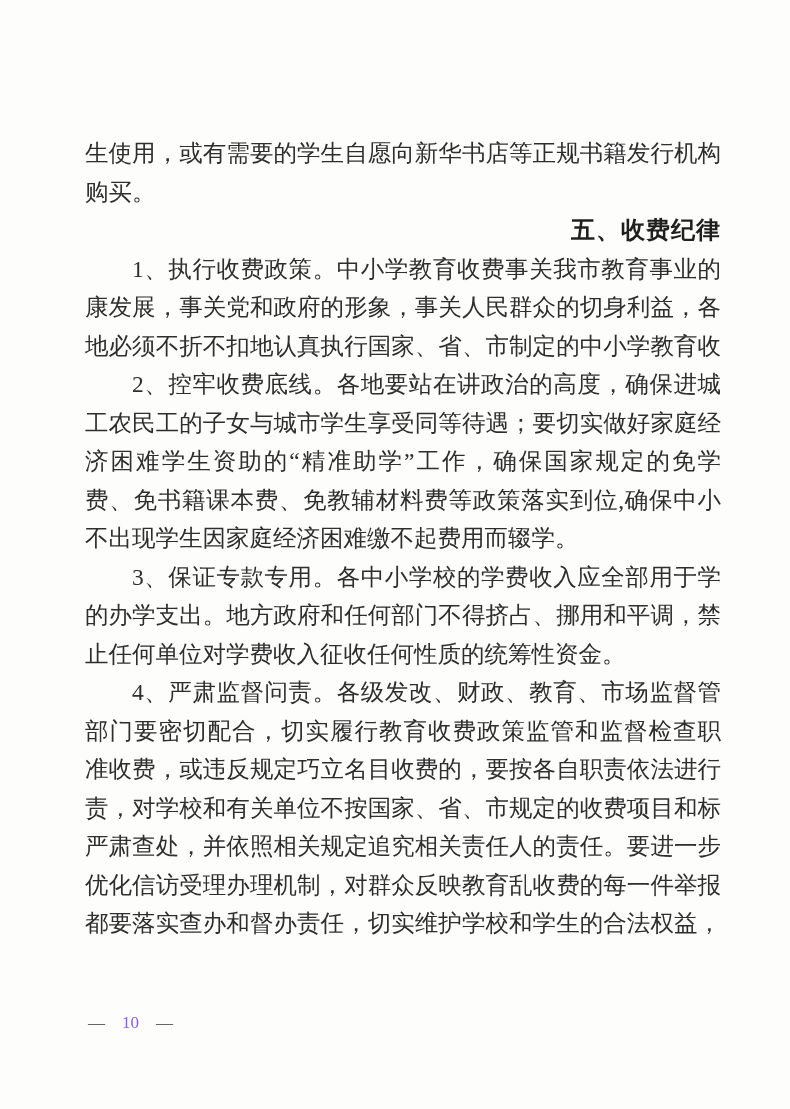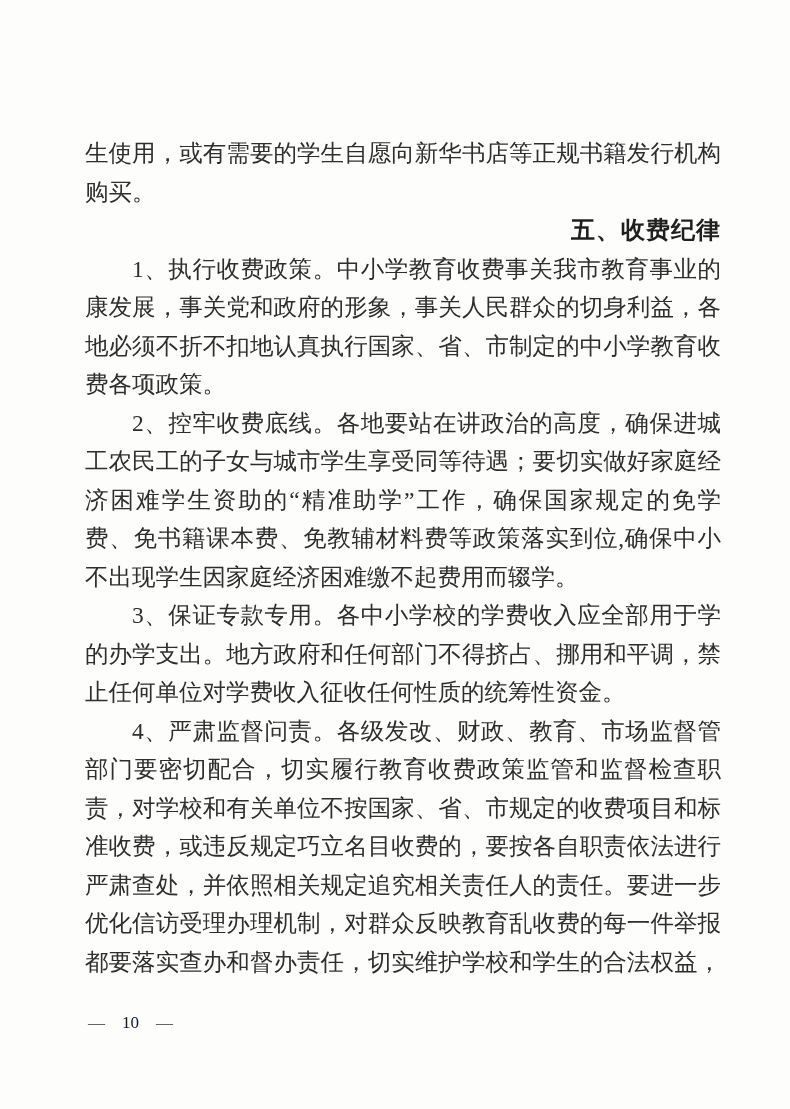--- a/index.html
+++ b/index.html
@@ -60,54 +60,53 @@
     font-size: 17px;
     color: #3a3a3a;
     font-family: "Liberation Serif", "DejaVu Serif", serif;
   }
   .page-footer .dash {
     color: #4a4a4a;
     letter-spacing: 0;
   }
   .page-footer .num {
     margin: 0 17px;
-    color: #0f172a;
+    color: #8b5cf6;
   }
 </style>
 </head>
 <body>
 
 <div class="page">
 
   <div class="text-block">
 
     <div class="ln">生使用，或有需要的学生自愿向新华书店等正规书籍发行机构</div>
     <div class="ln end">购买。</div>
 
     <div class="heading">五、收费纪律</div>
 
     <div class="ln ind">1、执行收费政策。中小学教育收费事关我市教育事业的健</div>
     <div class="ln">康发展，事关党和政府的形象，事关人民群众的切身利益，各</div>
     <div class="ln">地必须不折不扣地认真执行国家、省、市制定的中小学教育收</div>
-    <div class="ln end">费各项政策。</div>
 
     <div class="ln ind">2、控牢收费底线。各地要站在讲政治的高度，确保进城务</div>
     <div class="ln">工农民工的子女与城市学生享受同等待遇；要切实做好家庭经</div>
     <div class="ln">济困难学生资助的“精准助学”工作，确保国家规定的免学</div>
     <div class="ln">费、免书籍课本费、免教辅材料费等政策落实到位,确保中小学</div>
     <div class="ln end">不出现学生因家庭经济困难缴不起费用而辍学。</div>
 
     <div class="ln ind">3、保证专款专用。各中小学校的学费收入应全部用于学校</div>
     <div class="ln">的办学支出。地方政府和任何部门不得挤占、挪用和平调，禁</div>
     <div class="ln end">止任何单位对学费收入征收任何性质的统筹性资金。</div>
 
     <div class="ln ind">4、严肃监督问责。各级发改、财政、教育、市场监督管理</div>
     <div class="ln">部门要密切配合，切实履行教育收费政策监管和监督检查职</div>
+    <div class="ln">准收费，或违反规定巧立名目收费的，要按各自职责依法进行</div>
     <div class="ln">责，对学校和有关单位不按国家、省、市规定的收费项目和标</div>
-    <div class="ln">准收费，或违反规定巧立名目收费的，要按各自职责依法进行</div>
     <div class="ln">严肃查处，并依照相关规定追究相关责任人的责任。要进一步</div>
     <div class="ln">优化信访受理办理机制，对群众反映教育乱收费的每一件举报</div>
     <div class="ln">都要落实查办和督办责任，切实维护学校和学生的合法权益，</div>
 
   </div>
 
   <div class="page-footer">
     <span class="dash">—</span>
     <span class="num">10</span>
     <span class="dash">—</span>

